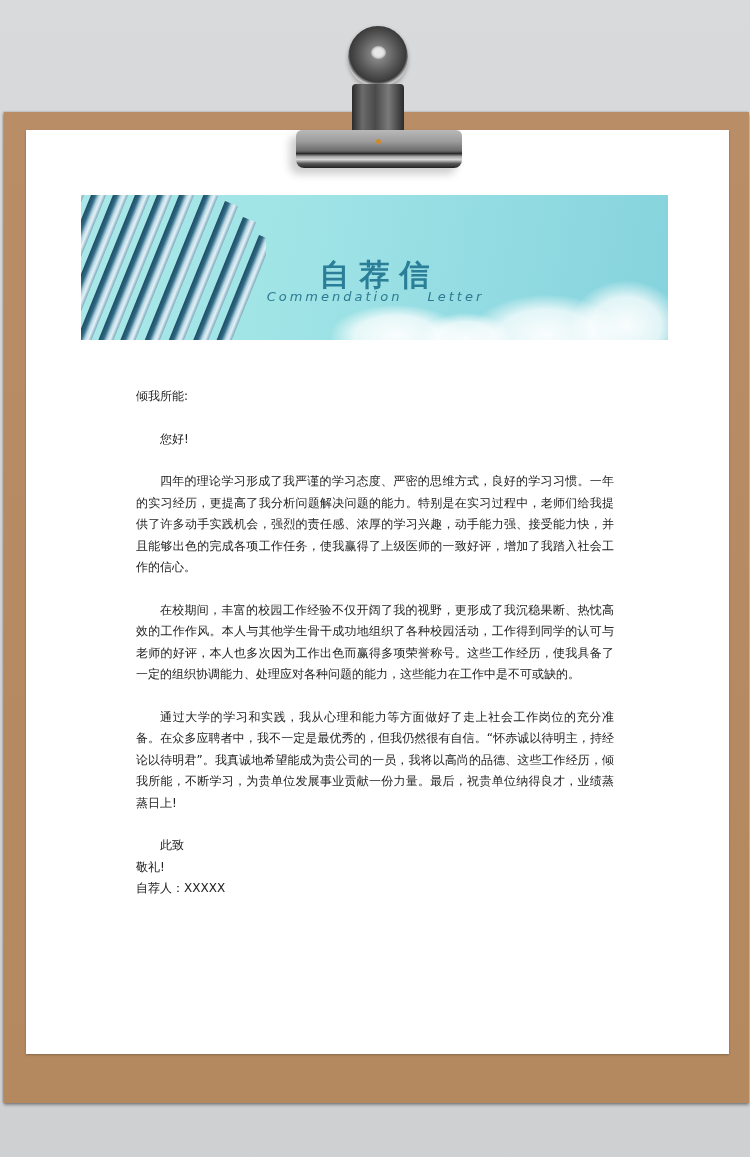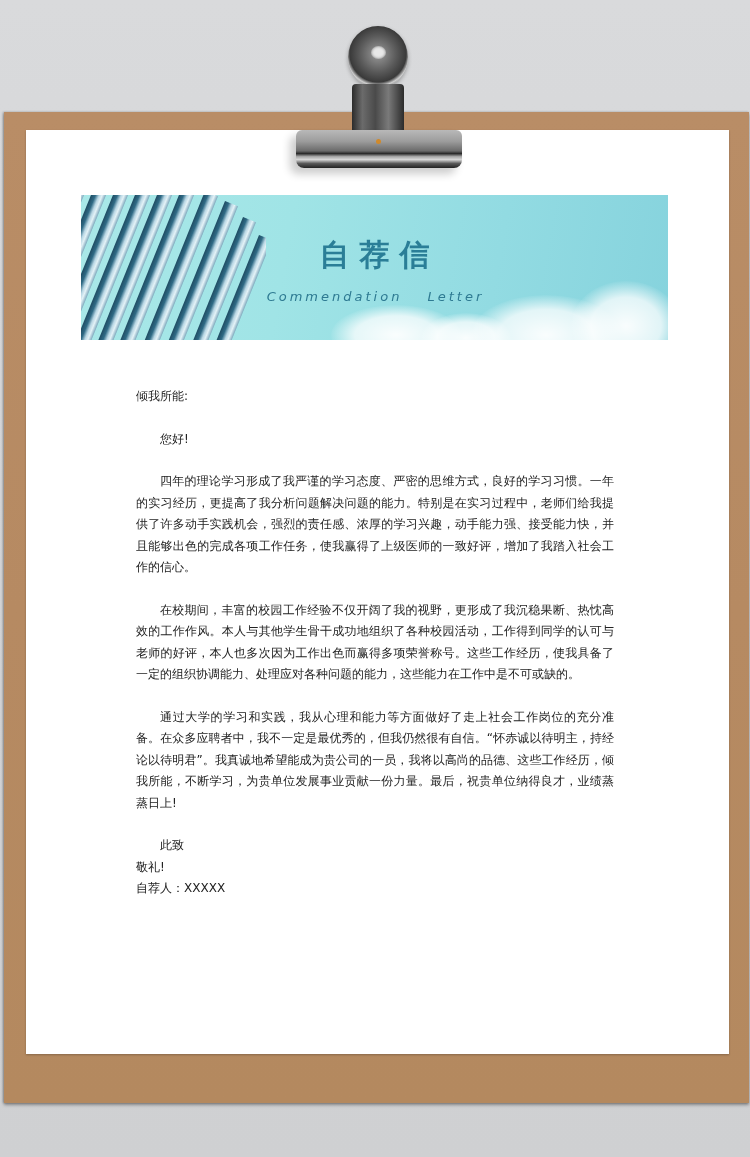--- a/index.html
+++ b/index.html
@@ -57,21 +57,21 @@
     background: linear-gradient(90deg, #1f4c63 0%, #2f6a85 30%, #b9d7e4 55%, #e4f2f7 75%, #7fa9bd 100%);
   }
   .clouds {
     position: absolute; left: 250px; top: 88px; width: 340px; height: 60px;
   }
   .cloud {
     position: absolute; background: radial-gradient(ellipse at center, rgba(255,255,255,0.95) 0%, rgba(255,255,255,0.75) 45%, rgba(255,255,255,0) 72%);
     border-radius: 50%;
   }
   .title {
-    position: absolute; left: 0; right: 0; top: 40px; text-align: center;
+    position: absolute; left: 0; right: 0; top: 60px; text-align: center;
     font-family: "DejaVu Sans", sans-serif; font-weight: bold; font-size: 30px;
     letter-spacing: 10px; color: #2a7e97; padding-left: 10px;
   }
   .subtitle {
     position: absolute; left: 0; right: 4px; top: 94px; text-align: center;
     font-family: "DejaVu Sans", sans-serif; font-style: italic; font-size: 13px;
     letter-spacing: 3px; color: #2e7a92; word-spacing: 18px; padding-left: 6px;
   }
   
   .letter {

